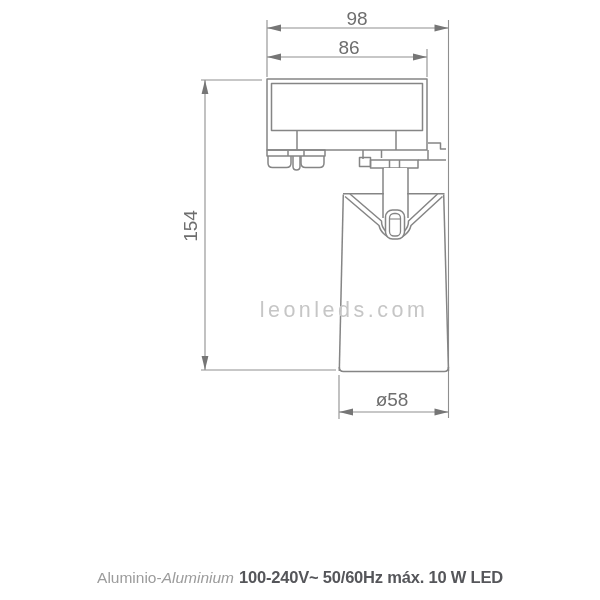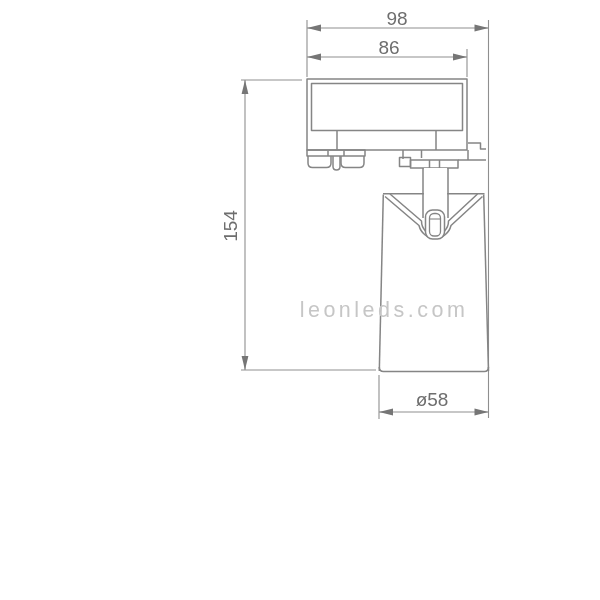--- a/index.html
+++ b/index.html
@@ -1,17 +1,17 @@
 <!DOCTYPE html>
 <html><head>
 <meta charset="utf-8">
 <style>
   html,body{margin:0;padding:0;background:#ffffff;}
   #stage{position:relative;width:556px;height:600px;background:#fff;overflow:hidden;
-         font-family:"Liberation Sans", sans-serif;margin-left:40px;}
+         font-family:"Liberation Sans", sans-serif;}
   .abs{position:absolute;}
   svg text{font-family:"Liberation Sans", sans-serif;}
   .dimtext{fill:#6e6e6e;font-size:19px;}
   .wm{fill:#c6c6c6;font-size:21.5px;letter-spacing:3.5px;}
   #caption{position:absolute;left:0;top:568px;width:600px;text-align:center;
            font-size:15.5px;color:#9c9c9c;}
   #caption .es{color:#9c9c9c;}
   #caption .en{color:#9c9c9c;font-style:italic;}
   #caption .specs{color:#55565a;font-weight:bold;font-size:16.5px;margin-left:5px;letter-spacing:-0.2px;}
 </style>
@@ -113,14 +113,17 @@
     
     
 
     
     
 
     
     
   </div>
 
+  <div id="caption">
+    <span class="es">Aluminio-</span><span class="en">Aluminium</span><span class="specs">100-240V~ 50/60Hz máx. 10 W LED</span>
+  </div>
 
 </div>
 
 </body></html>

